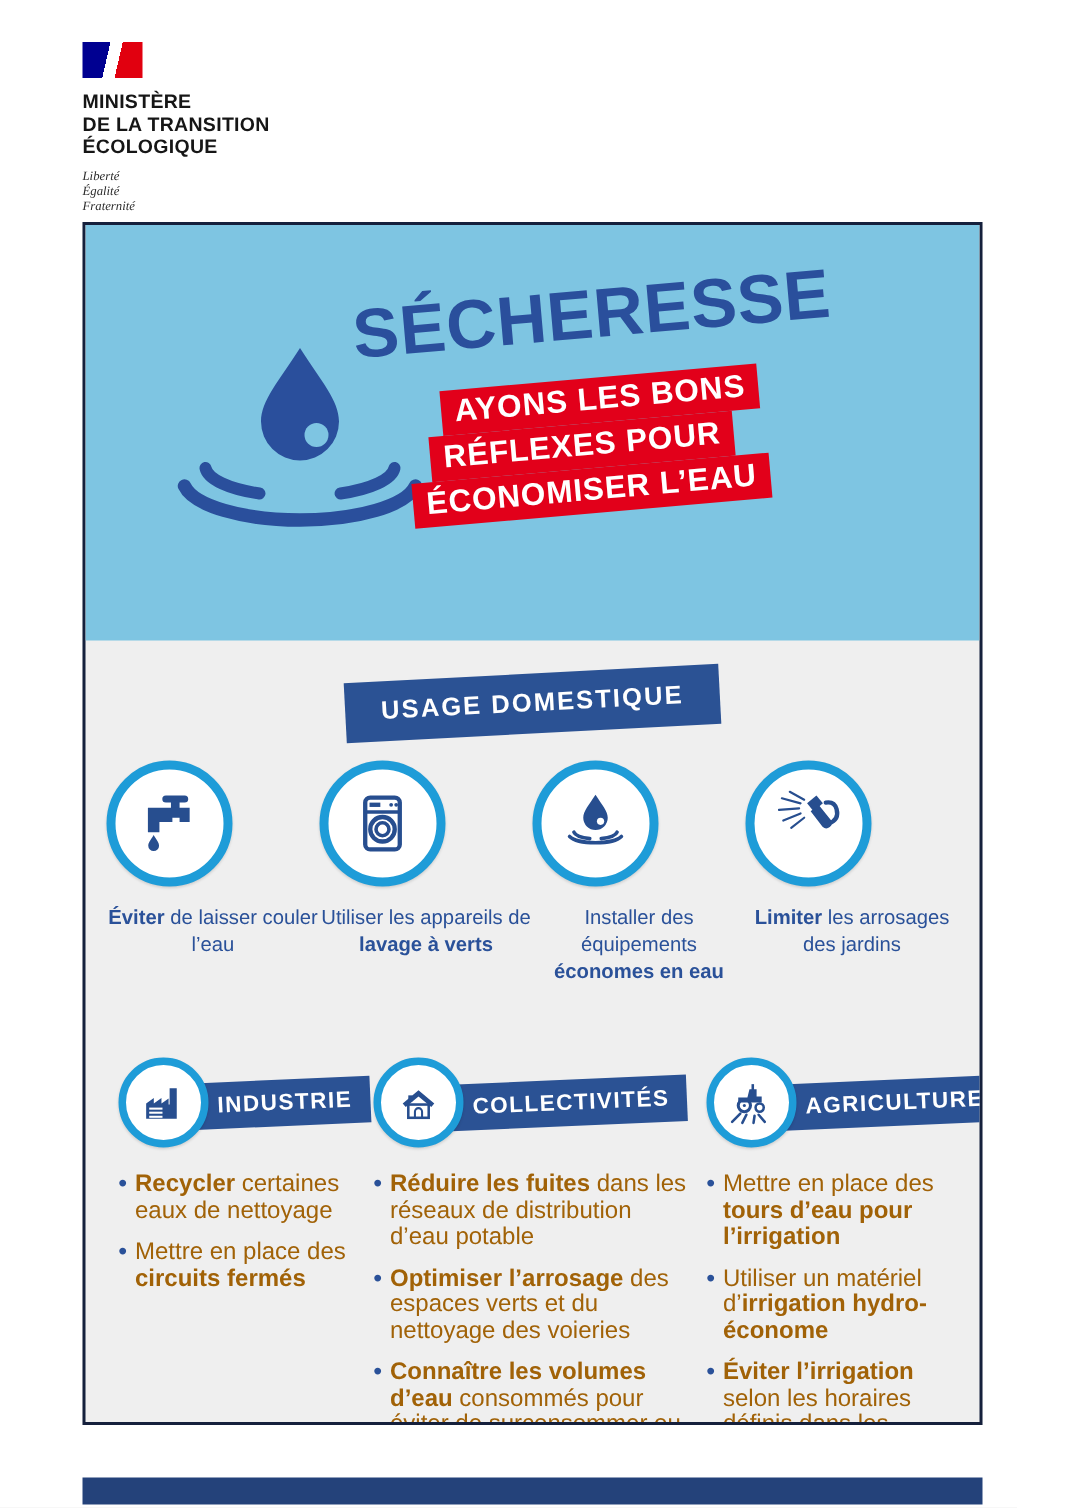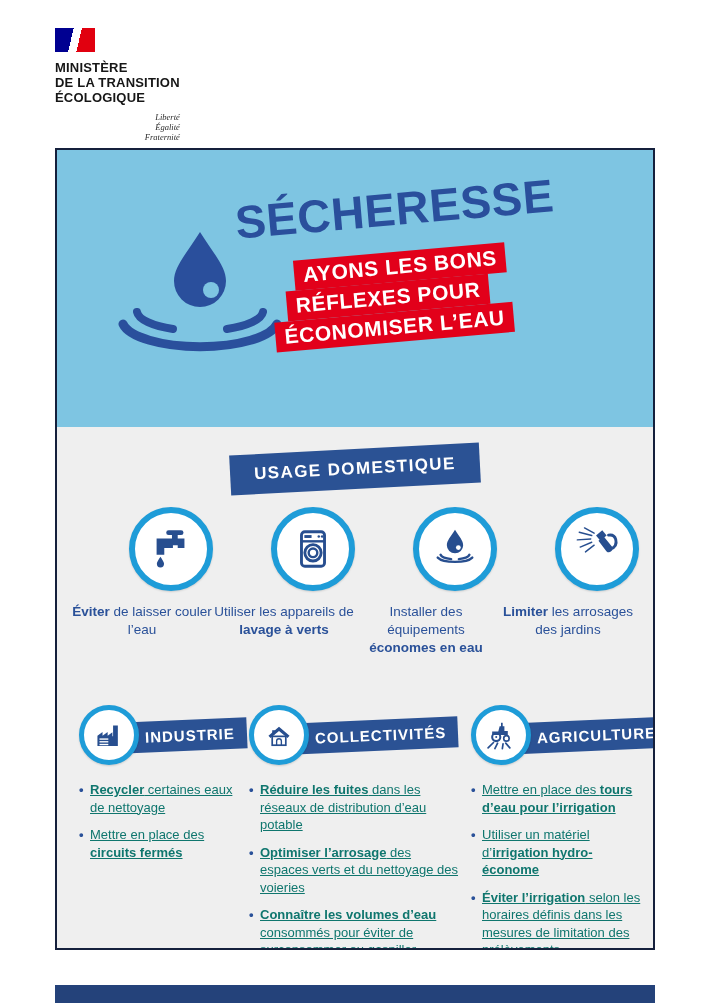--- a/index.html
+++ b/index.html
@@ -11,21 +11,21 @@
   }
 
   
   .gov-logo { position:absolute; left:55px; top:28px; }
   .gov-flag {
     width:40px; height:24px; margin-bottom:8px;
     background:linear-gradient(103deg, #000091 0 41%, #ffffff 41% 59%, #e1000f 59% 100%);
   }
   .gov-name { font-size:13px; font-weight:bold; line-height:15px; color:#161616; letter-spacing:0.2px; }
   .gov-name span { display:block; }
-  .gov-motto { margin-top:7px; font-family:"Liberation Serif", serif; font-style:italic; font-size:8.5px; line-height:10px; color:#2b2b2b;text-align:right; }
+  .gov-motto { margin-top:7px; font-family:"Liberation Serif", serif; font-style:italic; font-size:8.5px; line-height:10px; color:#2b2b2b; }
   .gov-motto span { display:block; }
 
   
   .poster {
     position:absolute; left:55px; top:148px; width:600px; height:802px;
     box-sizing:border-box; border:2px solid #15203c;
     background:#efefef; overflow:hidden;
   }
 
   
@@ -50,21 +50,21 @@
   
   .poster-body { padding-top:22px; }
   .usage-banner-wrap { text-align:center; }
   .usage-banner {
     display:inline-block; background:#2b5294; color:#fff;
     font-weight:bold; font-size:17px; letter-spacing:1.4px;
     padding:10px 24px; transform:rotate(-3deg);
   }
 
   .domestic-row { display:flex; justify-content:space-between; padding:0 14px; margin-top:18px; }
-  .domestic-item { width:146px; display:flex; flex-direction:column; align-items:flex-end; }
+  .domestic-item { width:146px; display:flex; flex-direction:column; align-items:flex-start; }
   .icon-circle {
     width:72px; height:72px; border-radius:50%;
     background:#fff; border:6px solid #1e9cd8;
     display:flex; align-items:center; justify-content:center;
     box-shadow:0 1px 2px rgba(0,0,0,0.15);
   }
   .domestic-caption { margin-top:12px; text-align:center; font-size:13.5px; line-height:18px; color:#2a5199; }
 
   .sections-row { display:flex; gap:10px; padding:0 8px 0 22px; margin-top:48px; }
   .section-col-1 { width:160px; }
@@ -78,21 +78,21 @@
     box-shadow:0 1px 2px rgba(0,0,0,0.15);
   }
   .section-banner {
     background:#2b5294; color:#fff; font-weight:bold; font-size:15px;
     letter-spacing:1px; padding:7px 12px 7px 26px; margin-left:-20px;
     transform:rotate(-2.5deg); white-space:nowrap; z-index:1;
   }
   .section-list { margin:16px 0 0; padding:0; list-style:none; }
   .section-list li {
     position:relative; padding-left:11px; margin-bottom:10px;
-    font-size:13px; line-height:17.5px; color:#0f766e;text-decoration:underline;
+    font-size:16px; line-height:17.5px; color:#a16207;
   }
   .section-list li::before { content:"•"; position:absolute; left:0; top:0; font-weight:bold; color:#2a5199; }
   strong { font-weight:bold; }
 
   
   .footer-bar { position:absolute; left:55px; top:985px; width:600px; height:18px; background:#24427a; }
 
   svg { display:block; }
 </style>
 </head>

